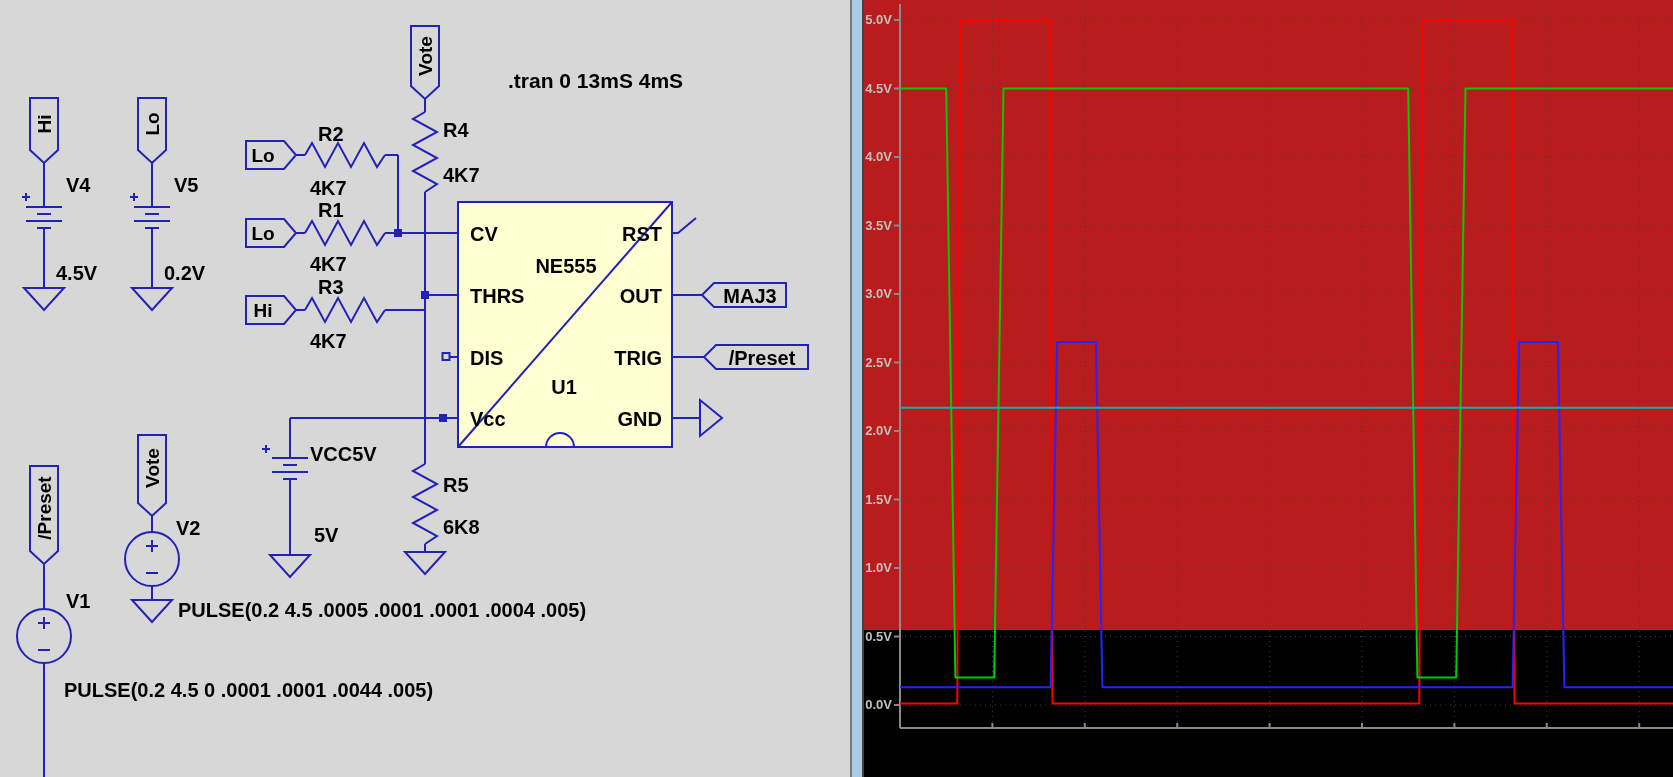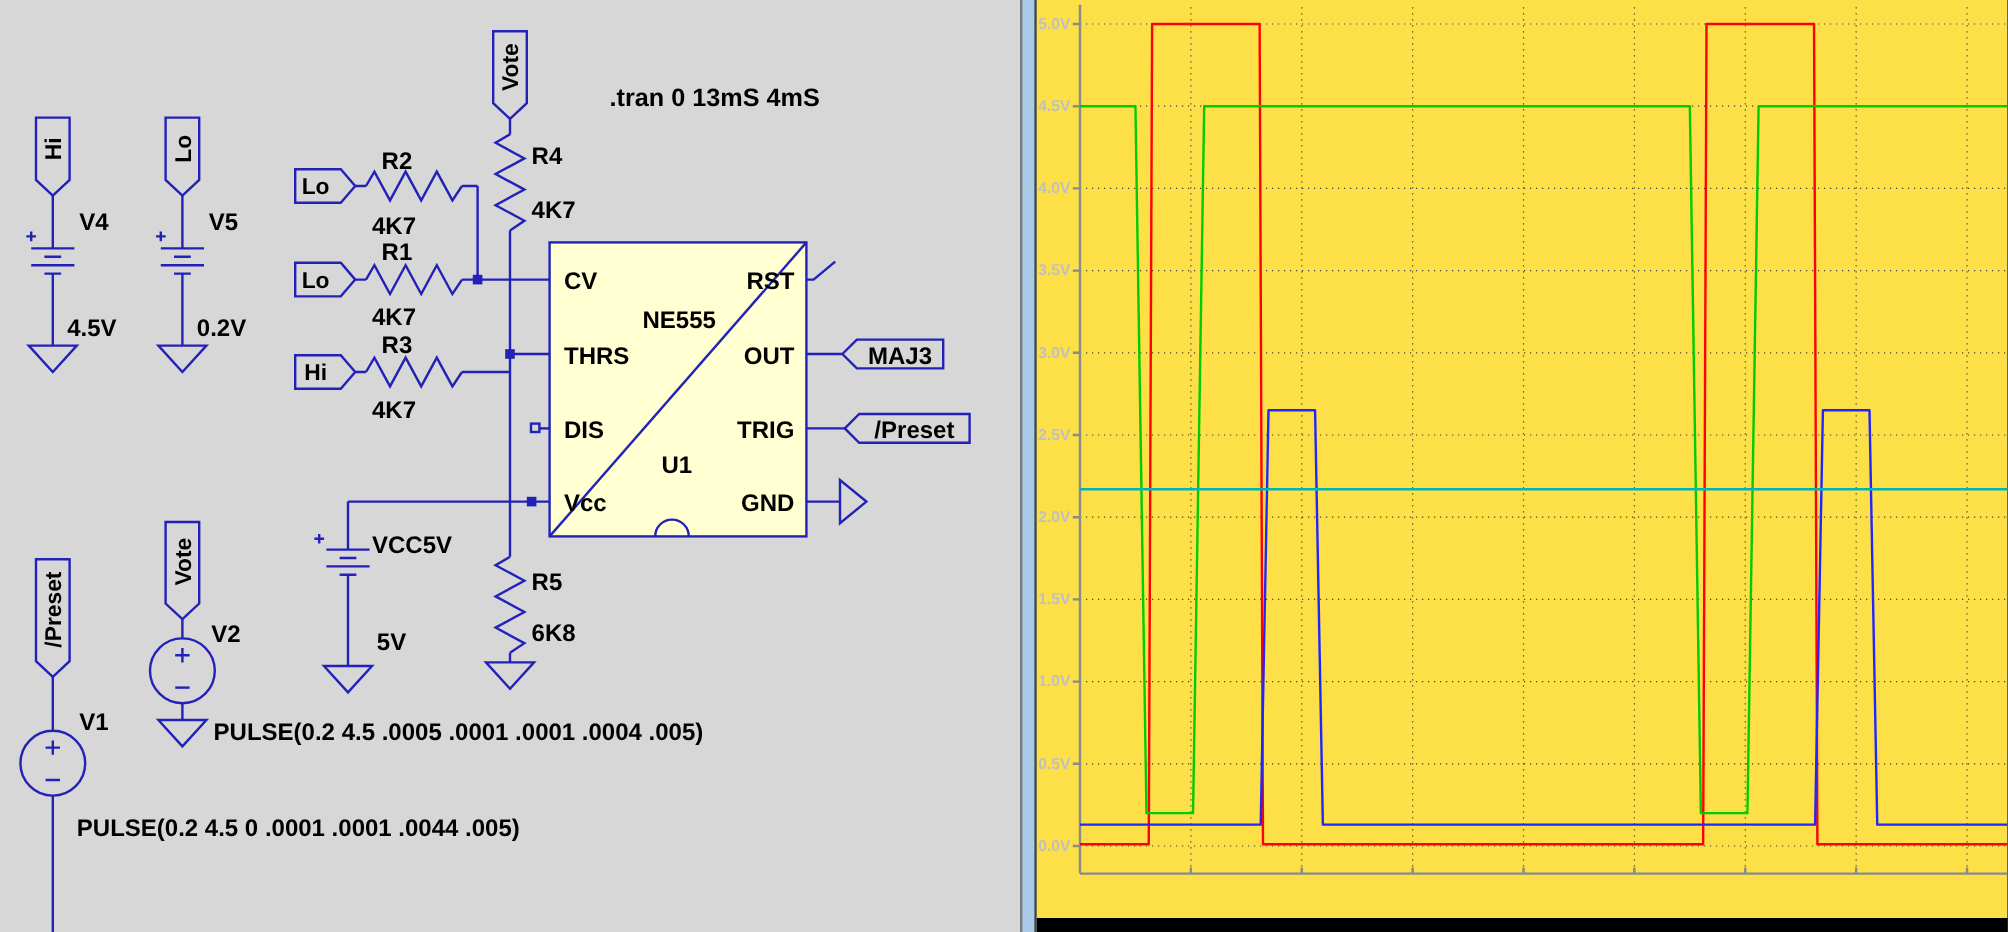--- a/index.html
+++ b/index.html
@@ -1,19 +1,19 @@
 <!DOCTYPE html>
 <html><head>
 <meta charset="utf-8">
 <style>
   html,body{margin:0;padding:0;background:#000;}
   body{width:1673px;height:777px;display:flex;overflow:hidden;font-family:"Liberation Sans",sans-serif;}
   #schematic{width:850px;height:777px;background:#d7d7d7;flex:none;}
   #splitter{width:14px;height:777px;flex:none;box-sizing:border-box;background:#a9cbe8;border-left:2px solid #7a7a7a;border-right:2px solid #444;}
-  #wave{width:809px;height:765px;background:#fde047;flex:none;}
+  #wave{width:809px;height:630px;background:#b91c1c;flex:none;}
   #schem-svg text{font-family:"Liberation Sans",sans-serif;fill:#000;font-weight:bold;}
   .tx19{font-size:19px;}
   .tx20{font-size:20px;}
   .tx21{font-size:21px;}
   .mid{text-anchor:middle;}
   .end{text-anchor:end;}
   .w,.sym,.flag{stroke:#2222b8;stroke-width:2;fill:none;}
   .jn{fill:#2222b8;stroke:none;}
   .ic-body{fill:#ffffd2;stroke:#2222b8;stroke-width:2;}
   #wave-svg text{font-family:"Liberation Sans",sans-serif;}

